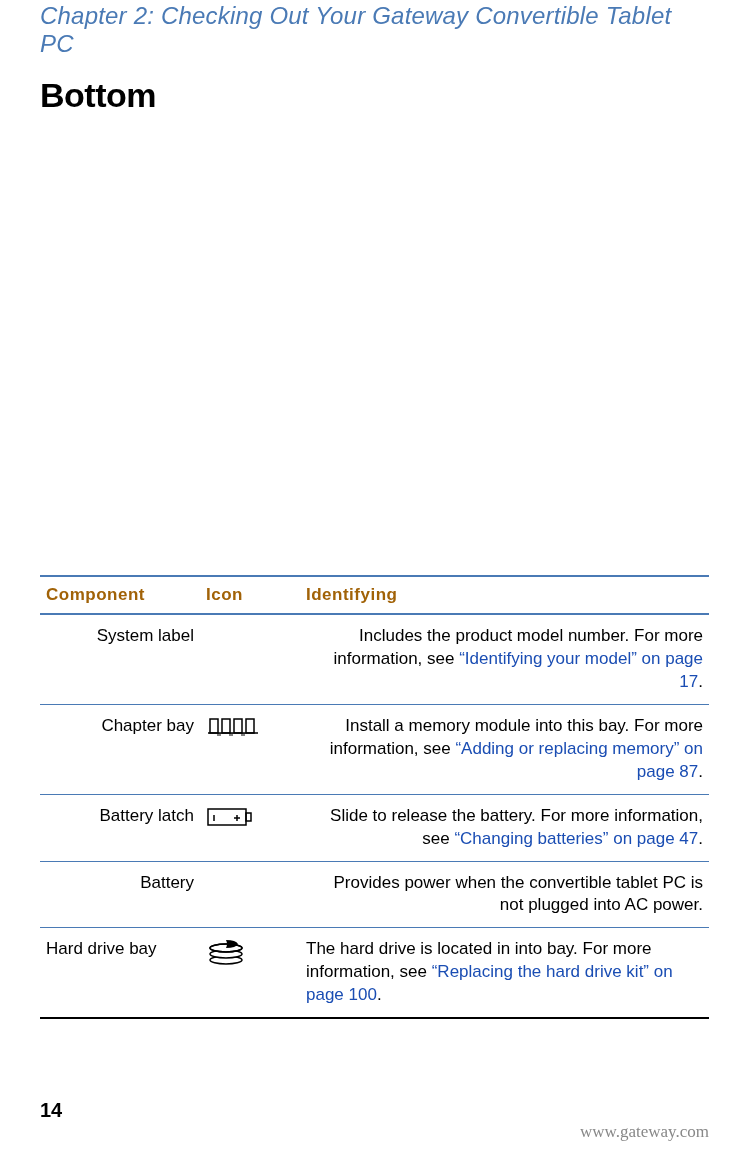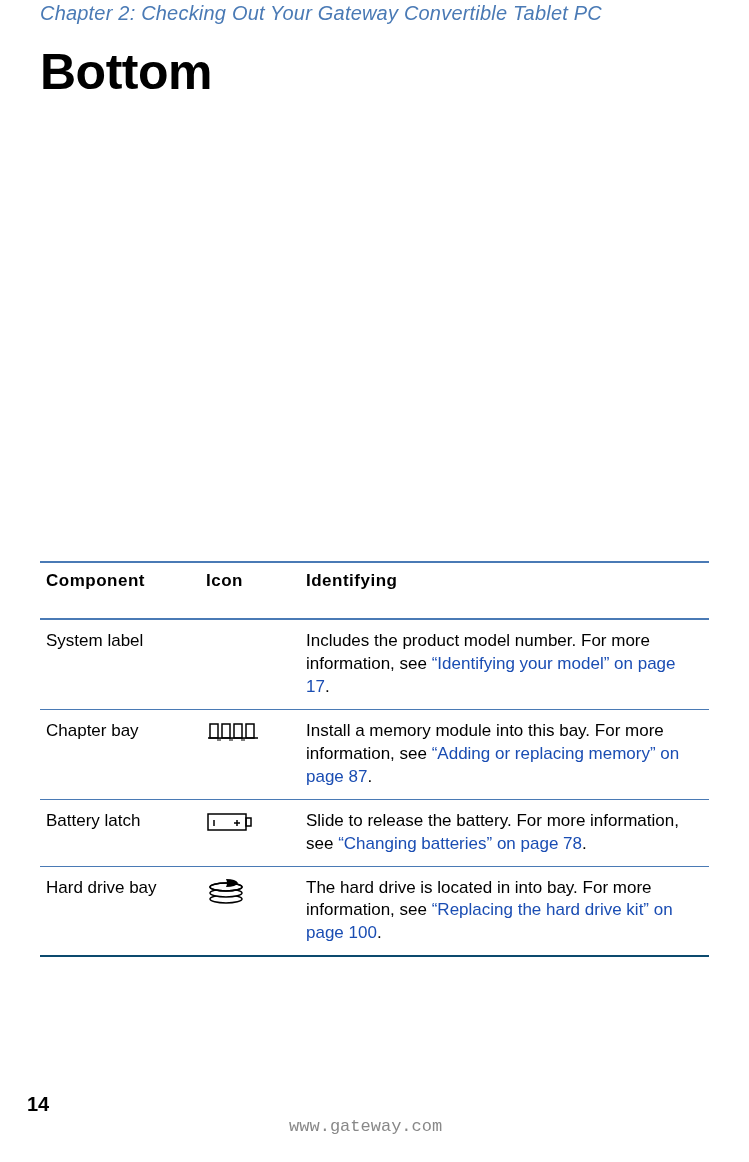--- a/index.html
+++ b/index.html
@@ -6,92 +6,93 @@
   html, body { width: 749px; height: 1162px; background: #fff; font-family: Arial, Helvetica, sans-serif; }
   .page {
     width: 749px;
     height: 1162px;
     padding: 0 40px;
     position: relative;
   }
   .chapter-header {
     color: #4a7ab5;
     font-style: italic;
-    font-size: 20px;
+    font-size: 24px;
     font-family: Arial, Helvetica, sans-serif;
     padding-top: 2px;
     letter-spacing: 0.2px;
   }
   .section-title {
-    font-size: 50px;
+    font-size: 34px;
     font-weight: bold;
     color: #000;
     margin-top: 18px;
     font-family: Arial, Helvetica, sans-serif;
     letter-spacing: -0.5px;
   }
   .image-space {
     height: 460px;
   }
   table.comp {
     width: 100%;
     border-collapse: collapse;
     font-size: 17px;
   }
   table.comp thead th {
     text-align: left;
     font-family: Arial, Helvetica, sans-serif;
     font-weight: bold;
-    color: #000000;
-    padding: 8px 6px 27px 6px;
+    color: #a16207;
+    padding: 8px 6px 8px 6px;
     border-top: 2px solid #4a7ab5;
     border-bottom: 2px solid #4a7ab5;
     letter-spacing: 0.5px;
     font-stretch: condensed;
   }
   table.comp tbody td {
     vertical-align: top;
     padding: 10px 6px 10px 6px;
     font-family: Arial, Helvetica, sans-serif;
     font-size: 17px;
     line-height: 1.35;
     color: #000;
   }
   table.comp tbody tr:not(:last-child) td {
     border-bottom: 1px solid #4a7ab5;
+    text-align: right;
   }
   table.comp tbody tr:last-child td {
-    border-bottom: 2px solid #0c4a6e;
+    border-bottom: 2px solid #000000;
   }
   .col-comp { width: 160px; }
   .col-icon { width: 100px; text-align: left; }
   .col-desc { }
   .link { color: #1a4db3; }
   .icon-wrap { padding-top: 2px; }
   .footer {
     position: absolute;
-    bottom: 26px;
+    bottom: 20px;
     left: 0;
     right: 0;
     width: 749px;
-    padding: 0 27px;
+    padding: 0 40px;
     display: flex;
     align-items: center;
   }
   .page-num {
     font-weight: bold;
     font-size: 20px;
     font-family: Arial, Helvetica, sans-serif;
   }
   .footer-url {
     flex: 1;
-    text-align: center;
+    text-align: right;
     color: #888;
     font-size: 17px;
-    font-family: Liberation Mono, monospace;
+    font-family: Liberation Serif, serif;
     margin-left: -40px;
     margin-top: 44px;
   }
   svg { display: block; }
 </style>
 </head>
 <body>
 
 <div class="page">
 
@@ -151,24 +152,31 @@
             <svg width="48" height="24" viewBox="0 0 48 24">
               <rect x="2" y="4" width="38" height="16" fill="none" stroke="#000" stroke-width="1.5"></rect>
               <rect x="40" y="8" width="5" height="8" fill="none" stroke="#000" stroke-width="1.5"></rect>
               <line x1="8" y1="10" x2="8" y2="16" stroke="#000" stroke-width="1.5"></line>
               <line x1="28" y1="13" x2="34" y2="13" stroke="#000" stroke-width="1.5"></line>
               <line x1="31" y1="10" x2="31" y2="16" stroke="#000" stroke-width="1.5"></line>
             </svg>
           </span>
         </td>
         <td class="col-desc">
-          <span>Slide to release the battery. For more information, see </span><span class="link">“Changing batteries” on page 78</span><span>.</span>
-        </td>
-      </tr>
-
+          <span>Slide to release the battery. For more information, see </span><span class="link">“Changing batteries” on page 47</span><span>.</span>
+        </td>
+      </tr>
+
+      <tr>
+        <td class="col-comp">Battery</td>
+        <td class="col-icon icon-wrap"></td>
+        <td class="col-desc">
+          <span>Provides power when the convertible tablet PC is not plugged into AC power.</span><span class="link"></span><span></span>
+        </td>
+      </tr>
 
       <tr>
         <td class="col-comp">Hard drive bay</td>
         <td class="col-icon icon-wrap">
           <span>
             <svg width="40" height="28" viewBox="0 0 40 28">
               <ellipse cx="20" cy="22" rx="16" ry="4" fill="#fff" stroke="#000" stroke-width="1.5"></ellipse>
               <ellipse cx="20" cy="16" rx="16" ry="4" fill="#fff" stroke="#000" stroke-width="1.5"></ellipse>
               <ellipse cx="20" cy="10" rx="16" ry="4" fill="#fff" stroke="#000" stroke-width="1.5"></ellipse>
               <path d="M 20 2 Q 30 2 32 6 Q 30 10 20 10 Q 22 6 20 2 Z" fill="#000"></path>

